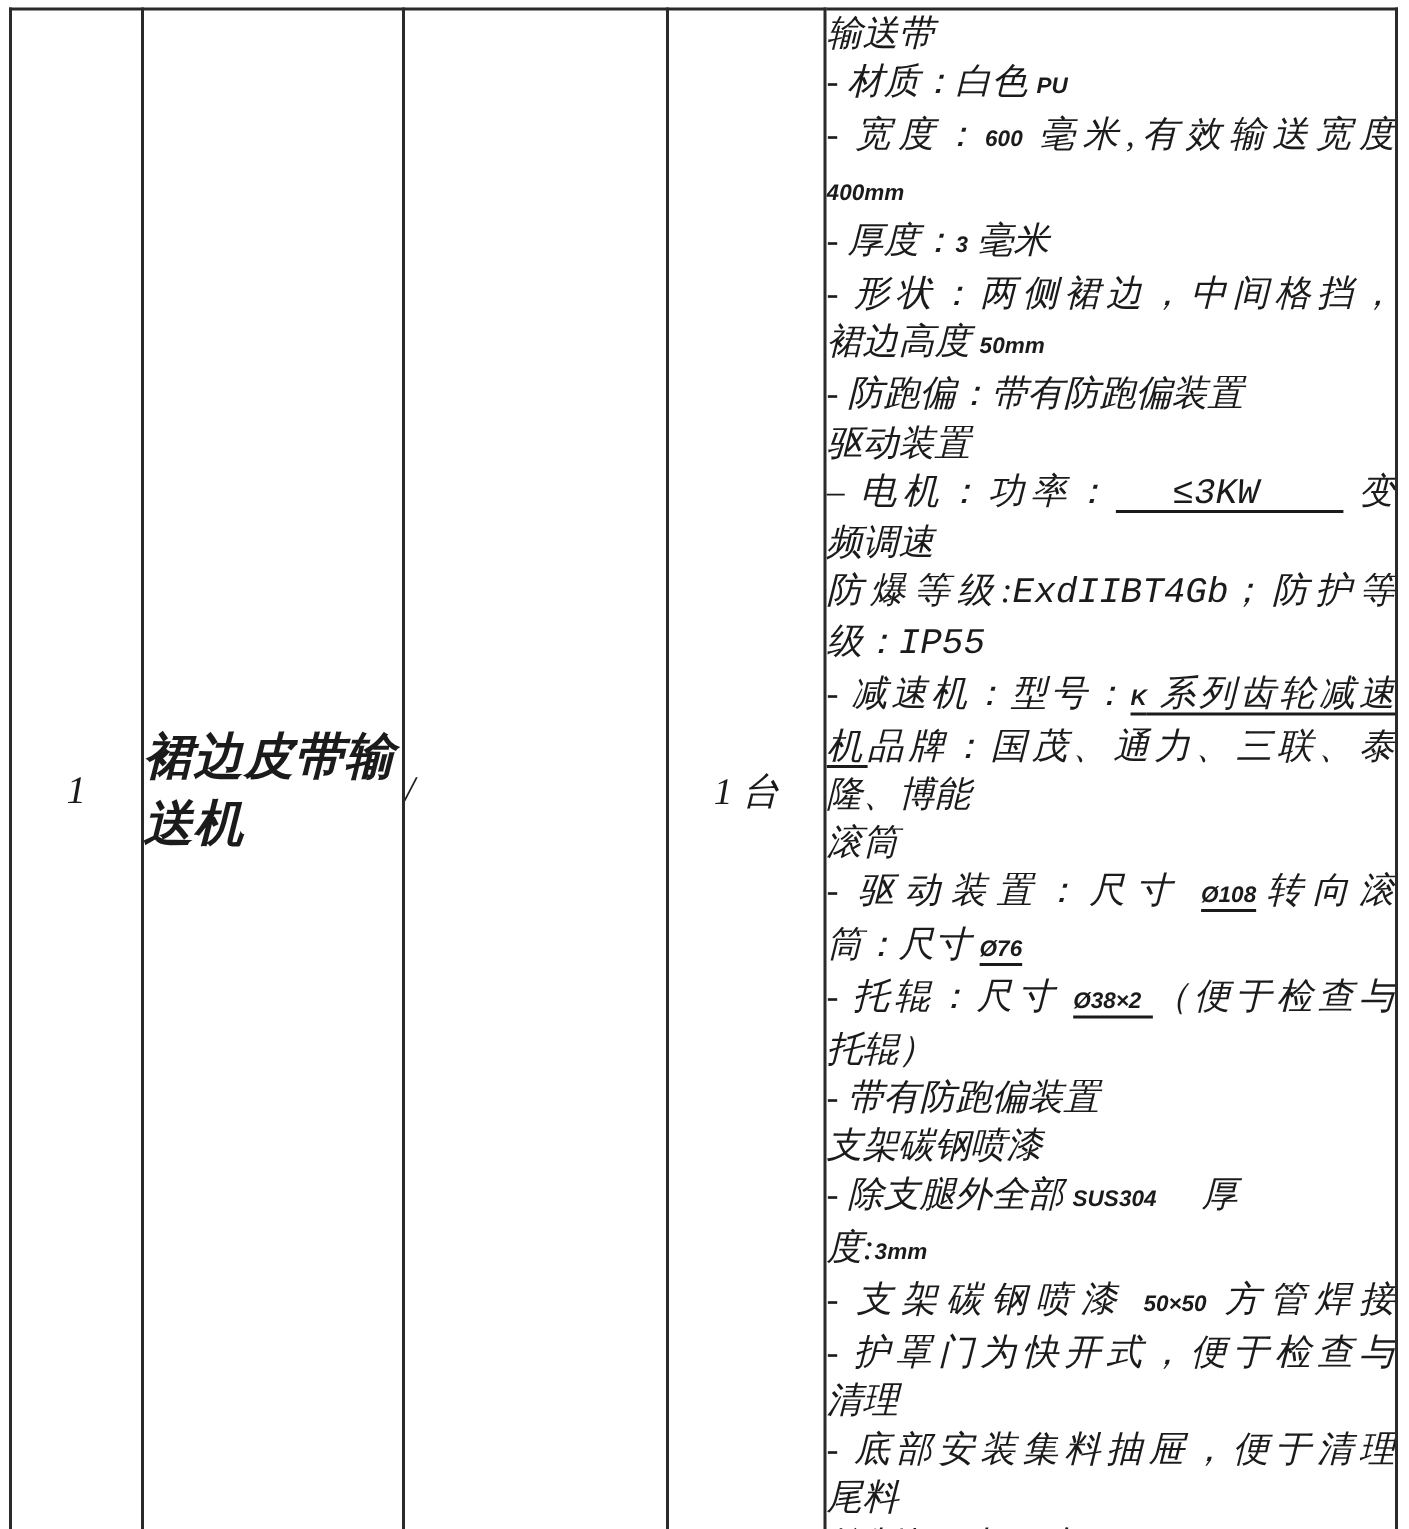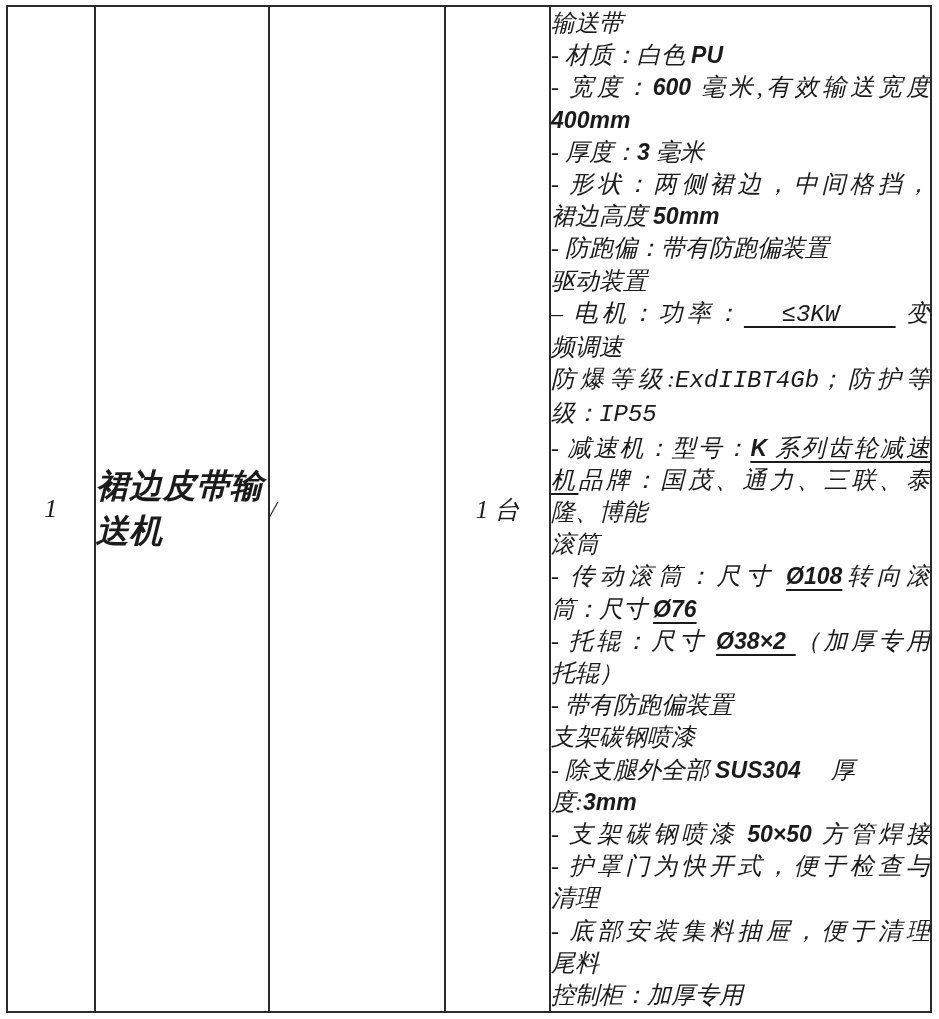--- a/index.html
+++ b/index.html
@@ -43,21 +43,21 @@
     white-space: nowrap;
   }
   .spec-line.j {
     white-space: normal;
     text-align: justify;
     text-align-last: justify;
   }
   .seg-sans {
     font-family: "Liberation Sans", "DejaVu Sans", sans-serif;
     font-weight: 700;
-    font-size: 23px;
+    font-size: 15px;
   }
   .seg-mono {
     font-family: "Liberation Mono", "DejaVu Sans Mono", monospace;
     font-size: 24px;
   }
   .seg-u {
     text-decoration: underline;
     text-decoration-thickness: 2px;
     text-underline-offset: 5px;
   }
@@ -92,23 +92,23 @@
             <div class="spec-line"><span>- 防跑偏：带有防跑偏装置</span></div>
             <div class="spec-line"><span>驱动装置</span></div>
             <div class="spec-line j"><span>– 电机：功率：</span><span class="seg-mono seg-u">&nbsp;&nbsp;≤3KW&nbsp;&nbsp;&nbsp;</span><span> 变</span></div>
             <div class="spec-line"><span>频调速</span></div>
             <div class="spec-line j"><span>防爆等级:</span><span class="seg-mono">ExdIIBT4Gb</span><span>；防护等</span></div>
             <div class="spec-line"><span>级：</span><span class="seg-mono">IP55</span></div>
             <div class="spec-line j"><span>- 减速机：型号：</span><span class="seg-sans seg-u">K</span><span class="seg-u"> 系列齿轮减速</span></div>
             <div class="spec-line j"><span class="seg-u">机</span><span>品牌：国茂、通力、三联、泰</span></div>
             <div class="spec-line"><span>隆、博能</span></div>
             <div class="spec-line"><span>滚筒</span></div>
-            <div class="spec-line j"><span>- 传动滚筒：尺寸 </span><span class="seg-sans seg-u">Ø108</span><span>转向滚</span></div>
+            <div class="spec-line j"><span>- 驱动装置：尺寸 </span><span class="seg-sans seg-u">Ø108</span><span>转向滚</span></div>
             <div class="spec-line"><span>筒：尺寸 </span><span class="seg-sans seg-u">Ø76</span></div>
-            <div class="spec-line j"><span>- 托辊：尺寸 </span><span class="seg-sans seg-u">Ø38×2&nbsp;</span><span>（加厚专用</span></div>
+            <div class="spec-line j"><span>- 托辊：尺寸 </span><span class="seg-sans seg-u">Ø38×2&nbsp;</span><span>（便于检查与</span></div>
             <div class="spec-line"><span>托辊）</span></div>
             <div class="spec-line"><span>- 带有防跑偏装置</span></div>
             <div class="spec-line"><span>支架碳钢喷漆</span></div>
             <div class="spec-line"><span>- 除支腿外全部 </span><span class="seg-sans">SUS304</span><span>　 厚</span></div>
             <div class="spec-line"><span>度:</span><span class="seg-sans">3mm</span></div>
             <div class="spec-line j"><span>- 支架碳钢喷漆 </span><span class="seg-sans">50×50</span><span> 方管焊接</span></div>
             <div class="spec-line j"><span>- 护罩门为快开式，便于检查与</span></div>
             <div class="spec-line"><span>清理</span></div>
             <div class="spec-line j"><span>- 底部安装集料抽屉，便于清理</span></div>
             <div class="spec-line"><span>尾料</span></div>

